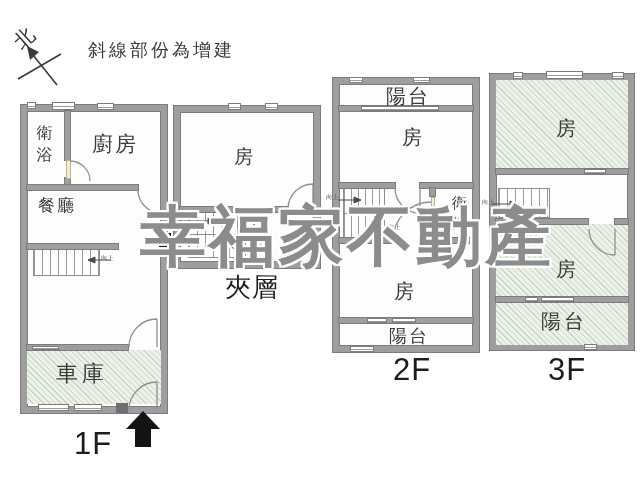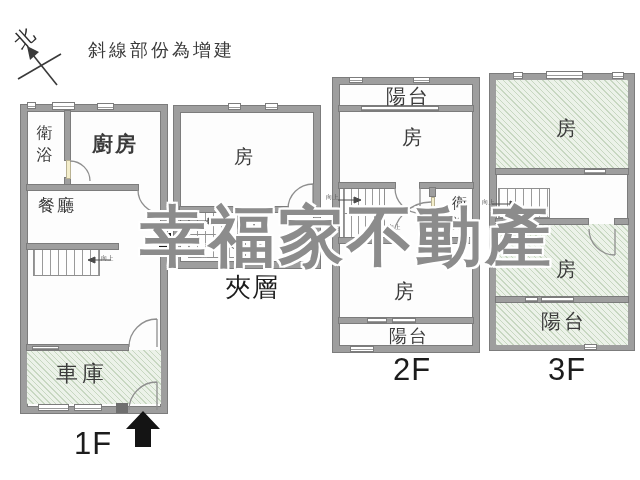--- a/index.html
+++ b/index.html
@@ -53,21 +53,21 @@
   <div class="dark" style="left:159px;top:242px;width:12px;height:5px;"></div>
   <div class="dark" style="left:159px;top:251px;width:12px;height:5px;"></div>
   <div class="post" style="left:116px;top:403px;width:12px;height:10px;"></div>
   <div class="win" style="left:27px;top:102px;width:9px;height:7px;"></div>
   <div class="win" style="left:52px;top:102px;width:23px;height:8px;"></div>
   <div class="win" style="left:97px;top:103px;width:17px;height:7px;"></div>
   <div class="win" style="left:38px;top:404px;width:31px;height:7px;"></div>
   <div class="win" style="left:74px;top:404px;width:28px;height:7px;"></div>
   <div class="win" style="left:32px;top:346px;width:27px;height:4px;"></div>
   <span class="lbl vert abs" style="left:35px;top:122px;font-size:16px;">衛浴</span>
-  <span class="lbl room abs" style="left:92px;top:133px;font-size:21px;font-weight:bold;">廚房</span>
+  <span class="lbl room abs" style="left:92px;top:133px;font-size:21px;">廚房</span>
   <span class="lbl room abs" style="left:38px;top:197px;font-size:17px;">餐廳</span>
   <span class="lbl room abs" style="left:56px;top:363px;font-size:22px;letter-spacing:4px;">車庫</span>
   <span class="lbl tiny abs" style="left:101px;top:255px;">向上</span>
   <span class="lbl floorlbl abs" style="left:74px;top:416px;margin-top:12px;">1F</span>
 
   <div class="floor" style="left:174px;top:106px;width:146px;height:162px;"></div>
   <div class="wall" style="left:180px;top:207px;width:108px;height:5px;"></div>
   <div class="stairs" style="left:188px;top:212px;width:67px;height:46px;"></div>
   <div class="stairline" style="left:188px;top:234px;width:67px;"></div>
   <div class="win" style="left:228px;top:103px;width:13px;height:7px;"></div>

